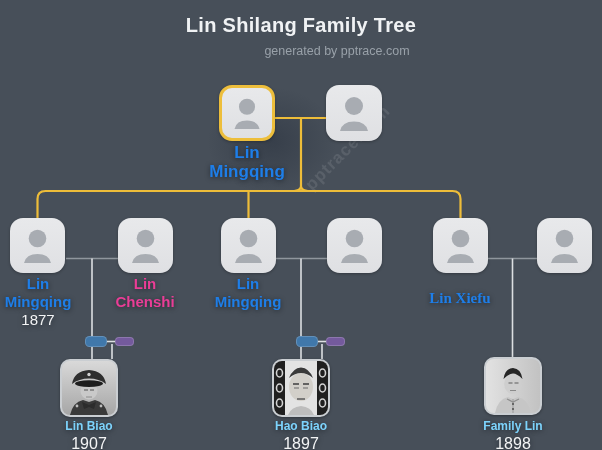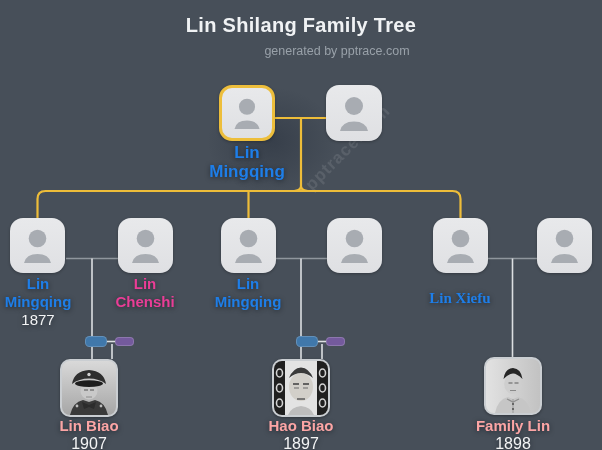--- a/index.html
+++ b/index.html
@@ -42,21 +42,21 @@
   .g2{width:55px;height:55px;}
   
   .lbl{width:120px;text-align:center;text-shadow:0 1px 5px rgba(10,14,20,0.55);}
   .lbl .nm{font-weight:700;}
   .lbl .yr{color:#f3f4f5;font-weight:400;}
   .lbl-root .nm{font-size:17px;line-height:19px;color:#1e7ee8;}
   .lbl-g2 .nm{font-size:15px;line-height:18px;}
   .lbl-g2 .yr{font-size:15px;line-height:18px;}
   .blue .nm{color:#1e7ee8;}
   .pink .nm{color:#ea3d96;}
-  .lbl-g3 .nm{font-size:15px;line-height:18px;color:#fca5a5;}
+  .lbl-g3 .nm{font-size:12px;line-height:18px;color:#7dd3fc;}
   .lbl-g3 .yr{font-size:16px;line-height:18px;}
   
   .chip{box-sizing:border-box;border:1px solid rgba(255,255,255,0.18);}
   .chip.b{width:22px;height:11px;border-radius:4.5px;background:#4078ab;}
   .chip.p{width:19px;height:9px;border-radius:4px;background:#745a9d;}
   
   .photo{
     width:58px;height:58px;border-radius:10px;box-sizing:border-box;
     border:2px solid rgba(201,205,210,0.95);overflow:hidden;
     background:#cfcfcf;box-shadow:0 1px 3px rgba(0,0,0,0.35);

